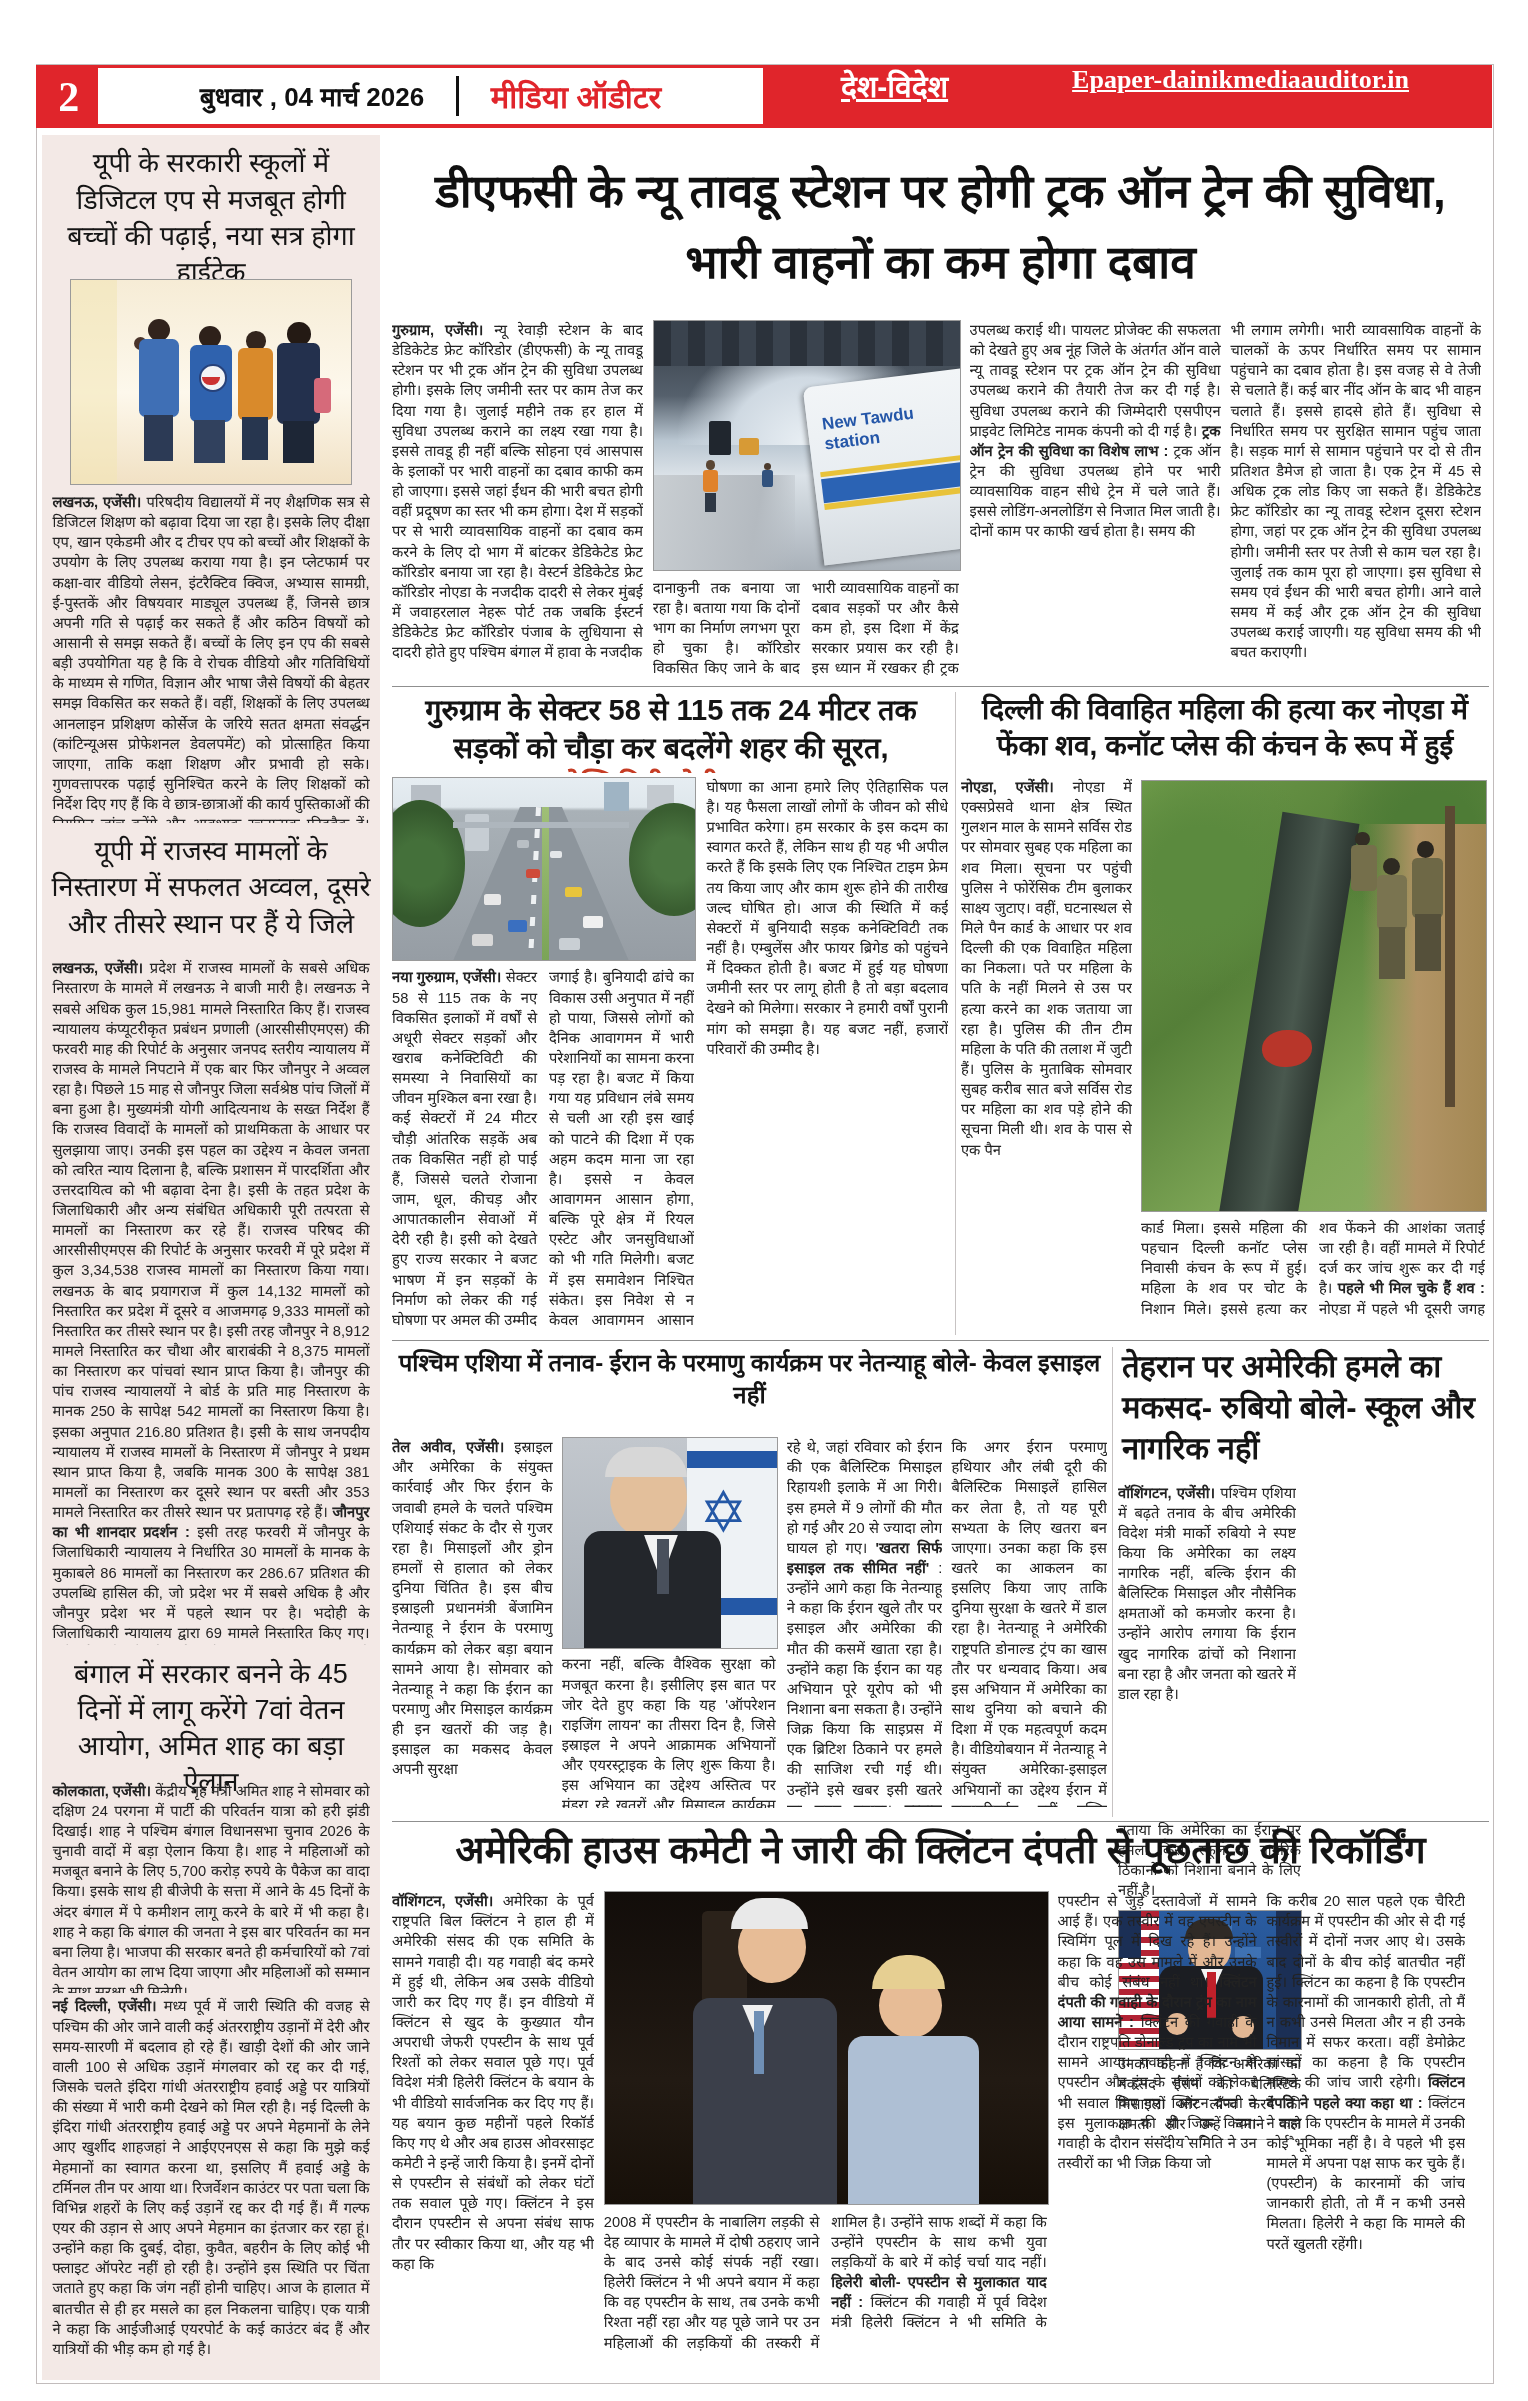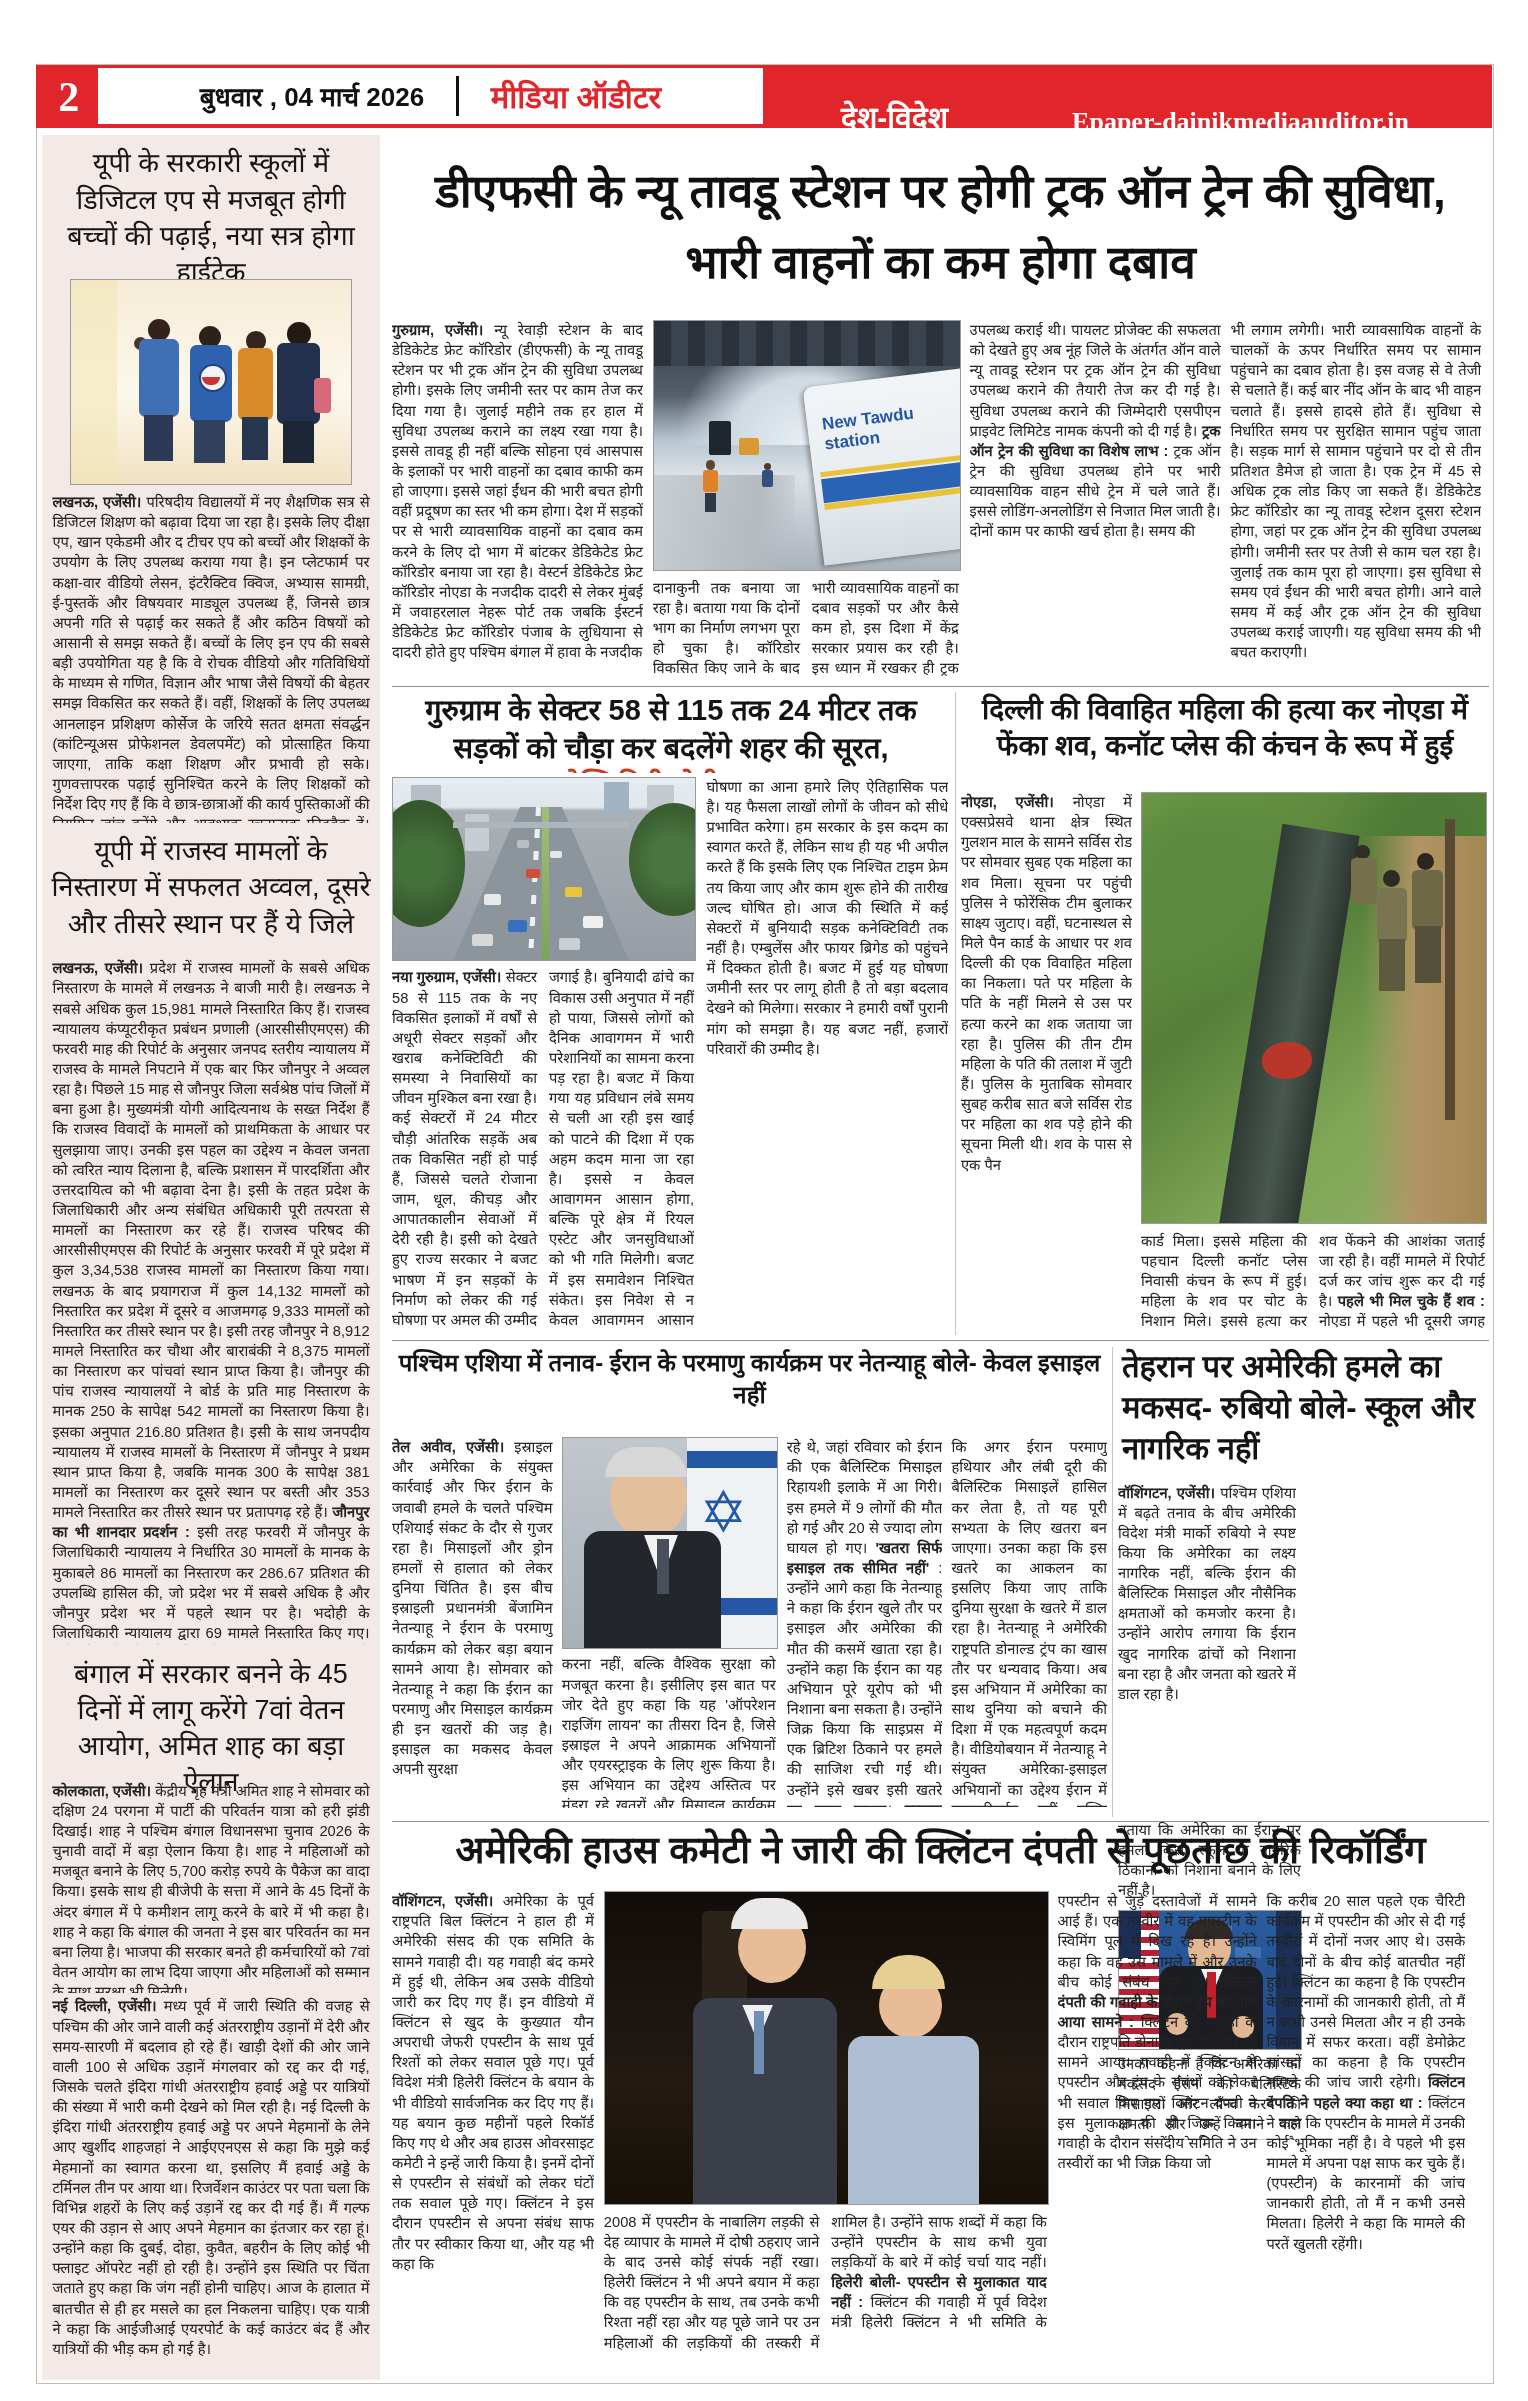--- a/index.html
+++ b/index.html
@@ -5,21 +5,21 @@
   html,body{margin:0;padding:0;background:#ffffff;}
   body{width:1528px;height:2401px;position:relative;font-family:"Liberation Sans",sans-serif;color:#1c1c1c;overflow:hidden;}
   .frame{position:absolute;left:36px;top:64px;width:1456px;height:2318px;border:0.7px solid #c2bcbc;background:#fff;}
   
   .header{position:absolute;left:36px;top:65px;width:1456px;height:63px;background:#e0252b;}
   .pagenum{position:absolute;left:3.3px;top:0;width:59px;height:63px;color:#fff;font-size:42px;font-weight:bold;display:flex;align-items:center;justify-content:center;font-family:"Liberation Serif",serif;}
   .head-white{position:absolute;left:62px;top:3.3px;width:665px;height:56px;background:#fff;display:flex;align-items:center;justify-content:center;gap:32px;}
   .head-date{font-size:26px;font-weight:bold;color:#111;}
   .head-div{width:2.6px;height:40px;background:#111;}
   .masthead{font-size:31px;font-weight:bold;color:#e0252b;}
-  .head-red-right{position:absolute;left:727px;top:0;width:730px;height:72px;display:flex;align-items:flex-end;color:#fff;text-decoration:underline;}
+  .head-red-right{position:absolute;left:727px;top:0;width:730px;height:72px;display:flex;align-items:flex-start;color:#fff;text-decoration:underline;}
   .section-name{font-size:30px;font-weight:bold;margin-left:78px;}
   .epaper{font-size:26px;font-weight:bold;font-family:"Liberation Serif",serif;margin-left:124px;}
   
   .leftcol{position:absolute;left:42px;top:135px;width:338px;height:2245px;background:#f3e9e6;padding:0;overflow:hidden;}
   .lh{font-weight:normal;text-align:center;font-size:27px;line-height:1.34;color:#151515;padding:10.4px 9.1px 5.2px 9.1px;}
   .lbody{font-size:14.7px;line-height:1.37;text-align:justify;padding:3.9px 10.4px;color:#222;overflow:hidden;}
   .lead{font-weight:bold;}
   .bh{font-weight:bold;}
   .photo{position:relative;overflow:hidden;border:0.7px solid #9a9a9a;background:#ddd;}
   
@@ -173,21 +173,21 @@
     <div class="col" style="width:242px;height:553px;">
       <span>घोषणा का आना हमारे लिए ऐतिहासिक पल है। यह फैसला लाखों लोगों के जीवन को सीधे प्रभावित करेगा। हम सरकार के इस कदम का स्वागत करते हैं, लेकिन साथ ही यह भी अपील करते हैं कि इसके लिए एक निश्चित टाइम फ्रेम तय किया जाए और काम शुरू होने की तारीख जल्द घोषित हो। आज की स्थिति में कई सेक्टरों में बुनियादी सड़क कनेक्टिविटी तक नहीं है। एम्बुलेंस और फायर ब्रिगेड को पहुंचने में दिक्कत होती है। बजट में हुई यह घोषणा जमीनी स्तर पर लागू होती है तो बड़ा बदलाव देखने को मिलेगा। सरकार ने हमारी वर्षों पुरानी मांग को समझा है। यह बजट नहीं, हजारों परिवारों की उम्मीद है।</span>
     </div>
   </div>
 </div>
 
 <div class="vr" style="left:955px;top:692px;height:643px;"></div>
 
 <div class="abs" style="left:961px;top:692px;width:528px;height:643px;">
   <div class="secthead" style="font-size:28px;line-height:1.3;height:81px;">दिल्ली की विवाहित महिला की हत्या कर नोएडा में फेंका शव, कनॉट प्लेस की कंचन के रूप में हुई पहचान</div>
-  <div style="display:flex;gap:9px;margin-top:19px;">
+  <div style="display:flex;gap:9px;margin-top:4px;align-items:flex-end;">
     <div class="col" style="width:171px;height:553px;">
       <span class="lead">नोएडा, एजेंसी।</span><span> नोएडा में एक्सप्रेसवे थाना क्षेत्र स्थित गुलशन माल के सामने सर्विस रोड पर सोमवार सुबह एक महिला का शव मिला। सूचना पर पहुंची पुलिस ने फोरेंसिक टीम बुलाकर साक्ष्य जुटाए। वहीं, घटनास्थल से मिले पैन कार्ड के आधार पर शव दिल्ली की एक विवाहित महिला का निकला। पते पर महिला के पति के नहीं मिलने से उस पर हत्या करने का शक जताया जा रहा है। पुलिस की तीन टीम महिला के पति की तलाश में जुटी हैं। पुलिस के मुताबिक सोमवार सुबह करीब सात बजे सर्विस रोड पर महिला का शव पड़े होने की सूचना मिली थी। शव के पास से एक पैन</span>
     </div>
     <div style="width:345px;">
       <div class="photo" style="width:344px;height:430px;background:linear-gradient(140deg,#6f9b4a 0%,#557f38 38%,#7fa757 70%,#8fae66 100%);">
         <div class="abs" style="left:-10%;top:-8%;width:55%;height:60%;background:radial-gradient(circle,#5b8a3e 30%,rgba(70,110,50,0) 75%);"></div>
         <div class="abs" style="left:55%;top:-10%;width:60%;height:45%;background:radial-gradient(circle,#4e7c36 30%,rgba(70,110,50,0) 75%);"></div>
         <div class="abs" style="left:30%;top:8%;width:78px;height:110%;background:linear-gradient(90deg,#2f3b34,#49584e 55%,#2c3630);transform:rotate(9deg);"></div>
         <div class="abs" style="left:35%;top:58%;width:50px;height:37px;background:#b8362a;border-radius:50% 45% 50% 45%;"></div>
         <div class="abs" style="left:64%;top:10%;width:40%;height:100%;background:linear-gradient(90deg,rgba(0,0,0,0),#b29465 40%,#a0854f);"></div>

